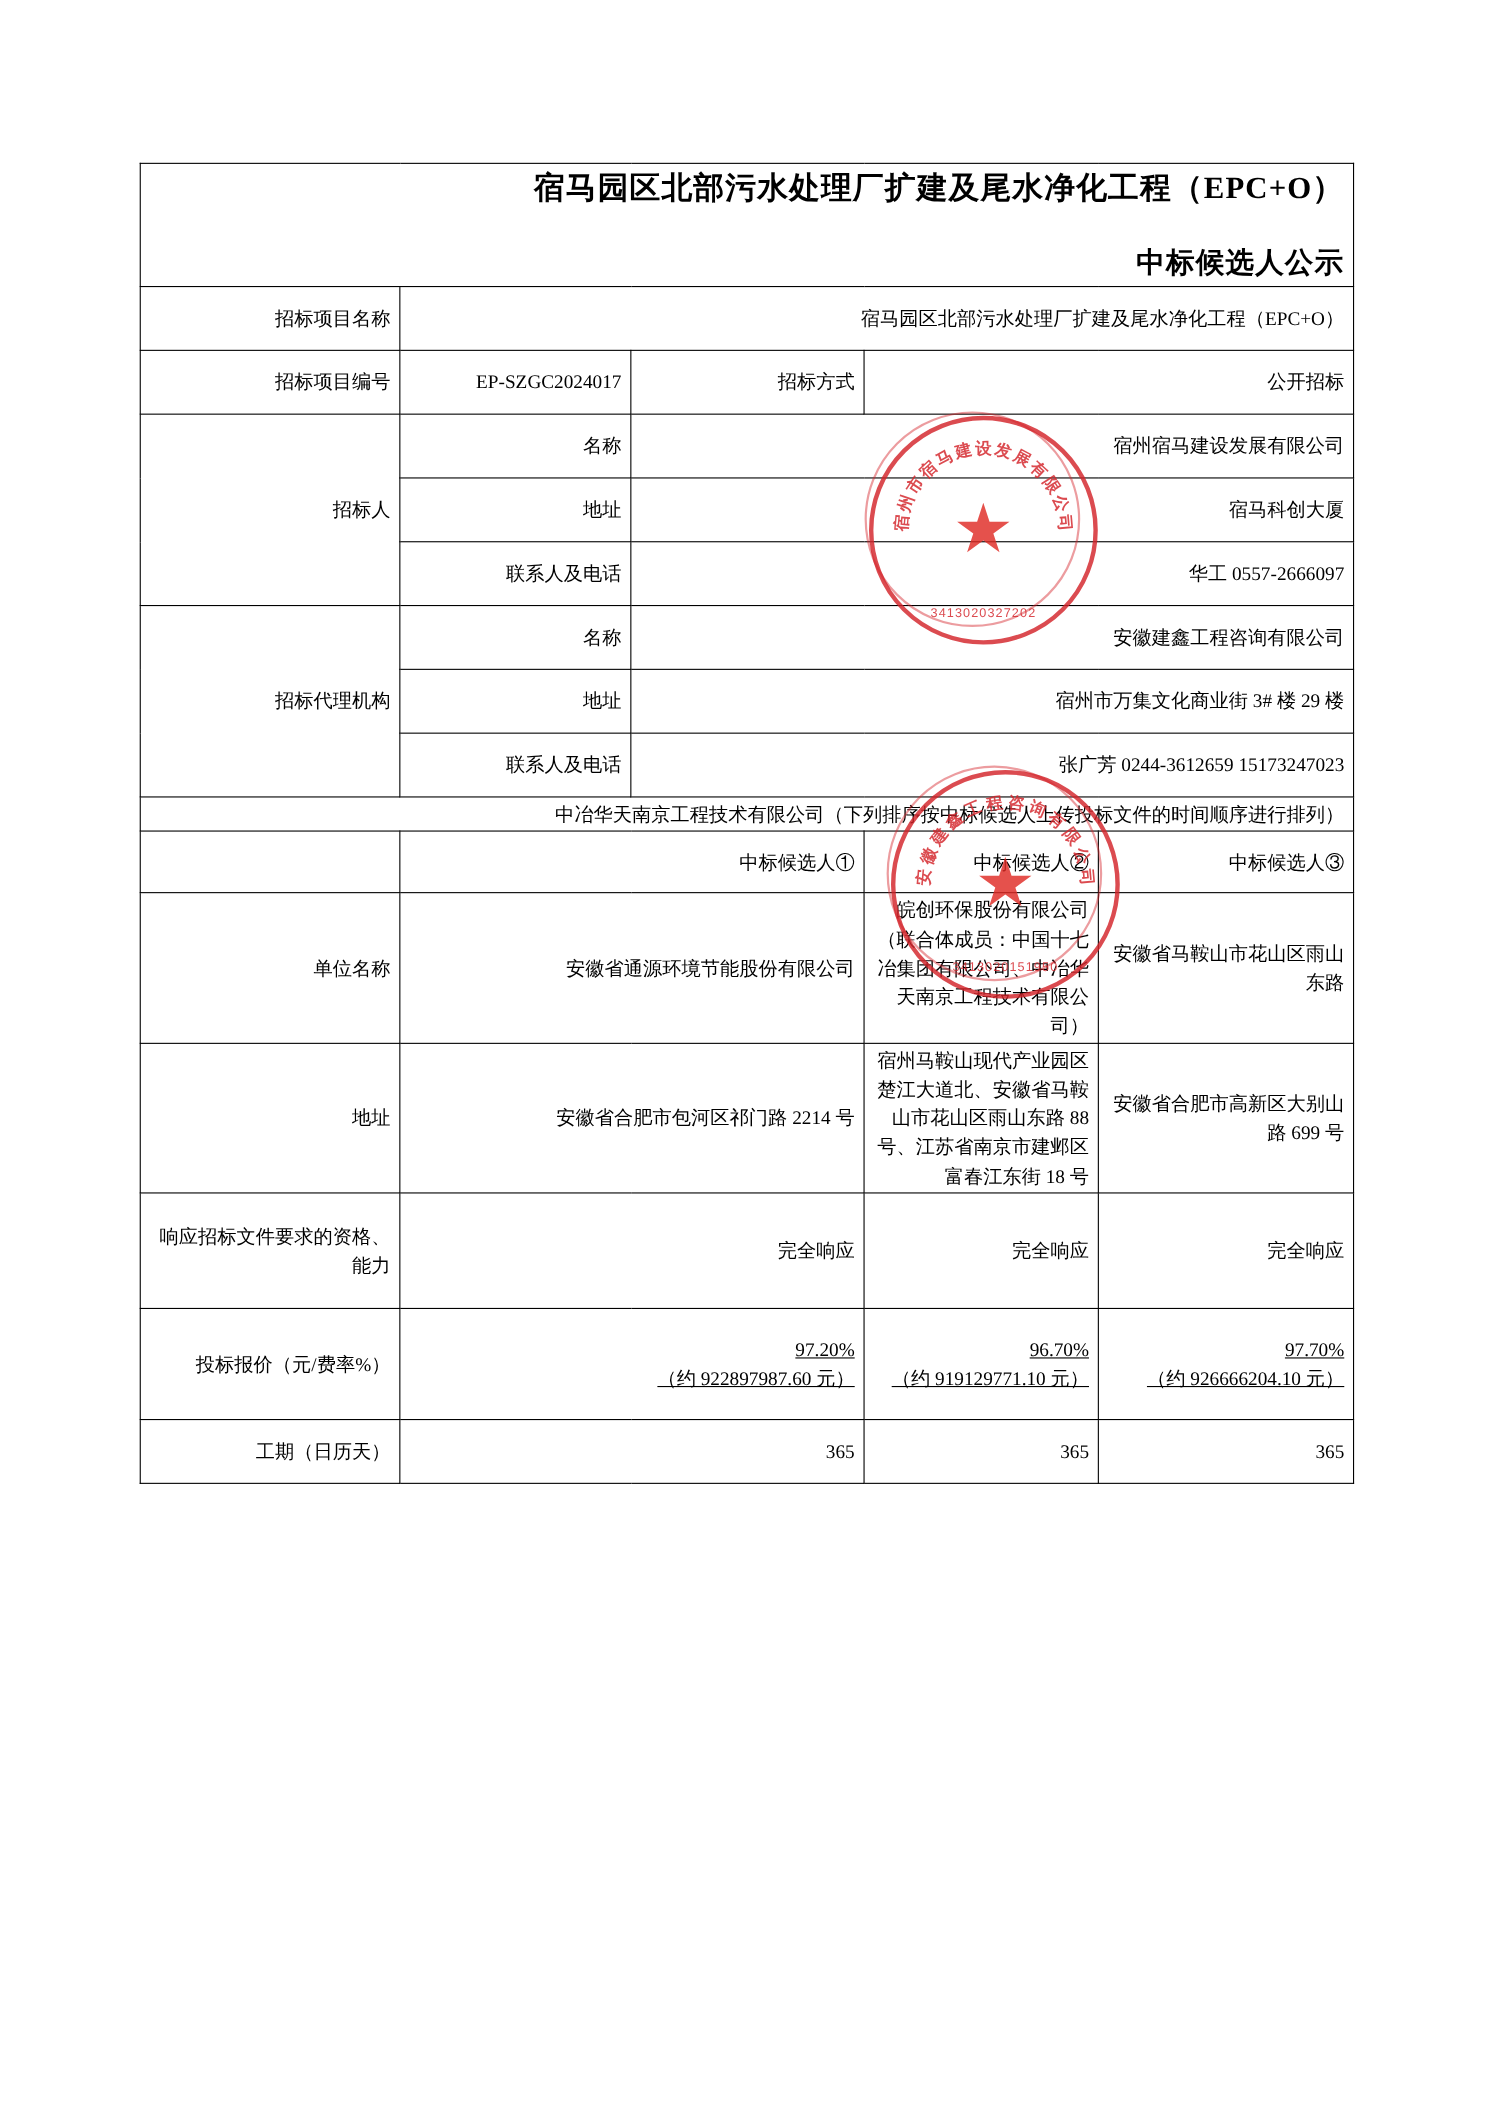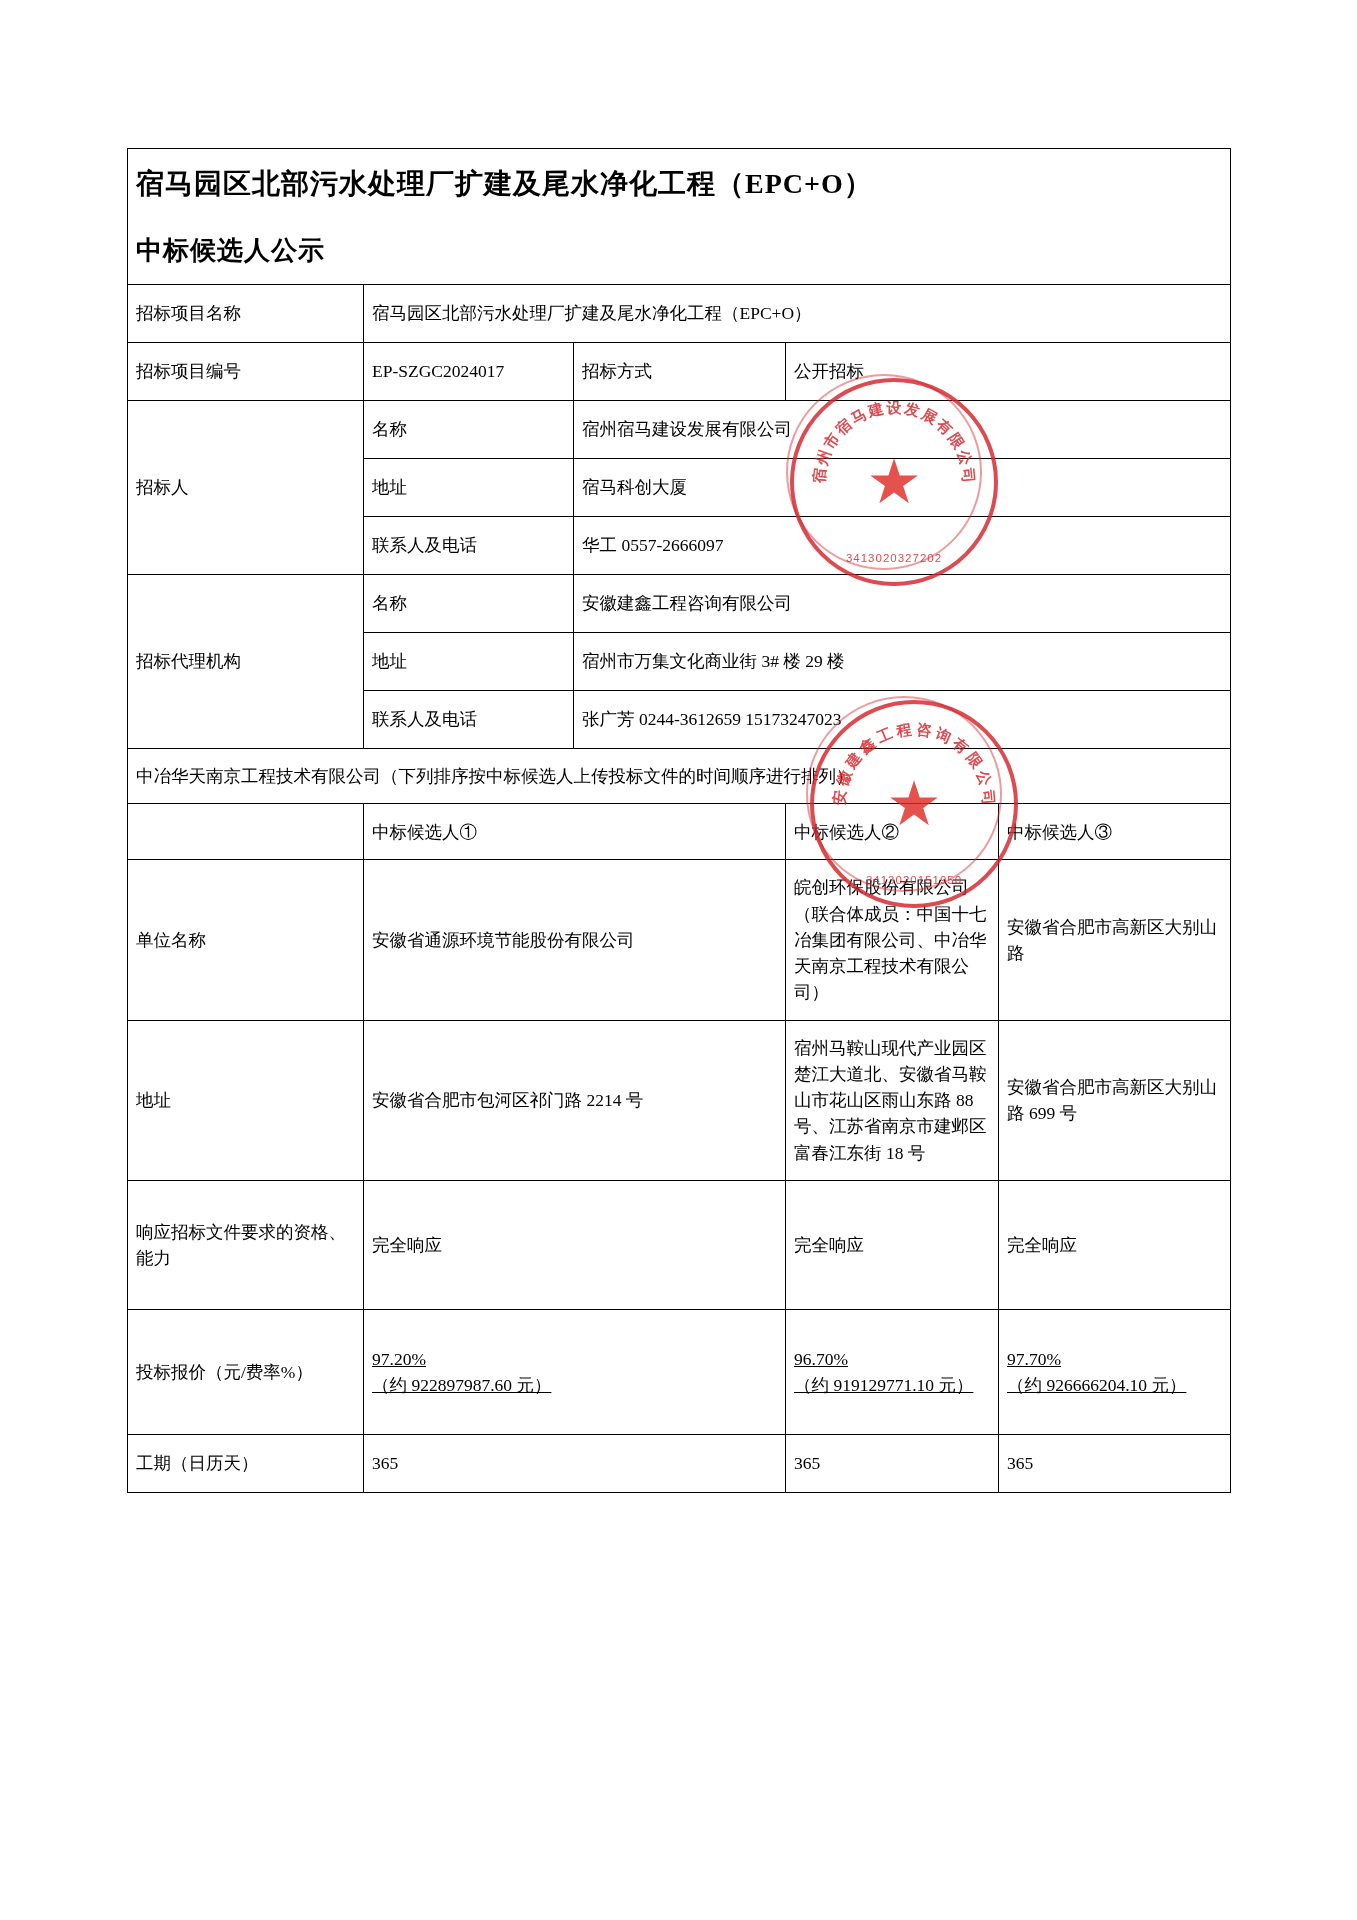--- a/index.html
+++ b/index.html
@@ -24,25 +24,25 @@
   .doc-table {
     position: absolute;
     left: 127px;
     top: 148px;
     width: 1103px;
     border-collapse: collapse;
     table-layout: fixed;
   }
   .doc-table td {
     border: 1px solid #000;
-    padding: 14px 8px;
+    padding: 2px 8px;
     font-size: 17.5px;
     line-height: 1.5;
     vertical-align: middle;
-    text-align: left;
+    text-align: right;
   }
   .title-cell {
     border: 1px solid #000;
     padding: 26px 10px 30px 10px;
     text-align: center;
   }
   .title-line1 {
     font-size: 28px;
     font-weight: bold;
     letter-spacing: 1px;
@@ -214,21 +214,21 @@
       <td></td>
       <td colspan="2">中标候选人①</td>
       <td>中标候选人②</td>
       <td>中标候选人③</td>
     </tr>
 
     <tr>
       <td class="label-cell">单位名称</td>
       <td class="tall-cell center-para" colspan="2">安徽省通源环境节能股份有限公司</td>
       <td class="tall-cell left-para">皖创环保股份有限公司（联合体成员：中国十七冶集团有限公司、中冶华天南京工程技术有限公司）</td>
-      <td class="tall-cell center-para">安徽省合肥市高新区大别山路</td>
+      <td class="tall-cell center-para">安徽省马鞍山市花山区雨山东路</td>
     </tr>
 
     <tr>
       <td class="label-cell">地址</td>
       <td class="tall-cell center-para" colspan="2">安徽省合肥市包河区祁门路 2214 号</td>
       <td class="tall-cell left-para">宿州马鞍山现代产业园区楚江大道北、安徽省马鞍山市花山区雨山东路 88 号、江苏省南京市建邺区富春江东街 18 号</td>
       <td class="tall-cell center-para">安徽省合肥市高新区大别山路 699 号</td>
     </tr>
 
     <tr>

